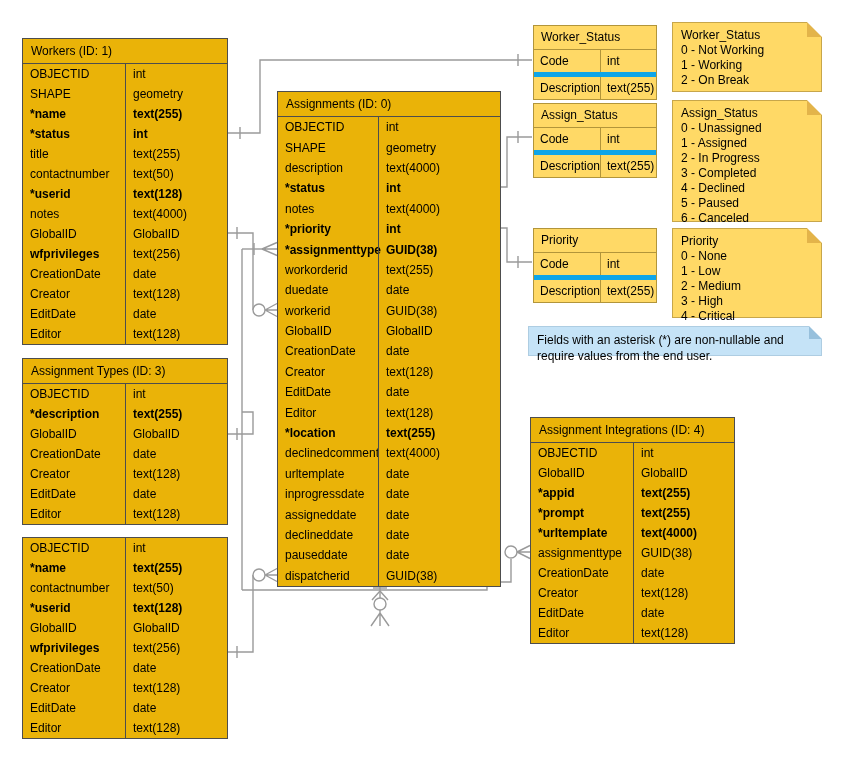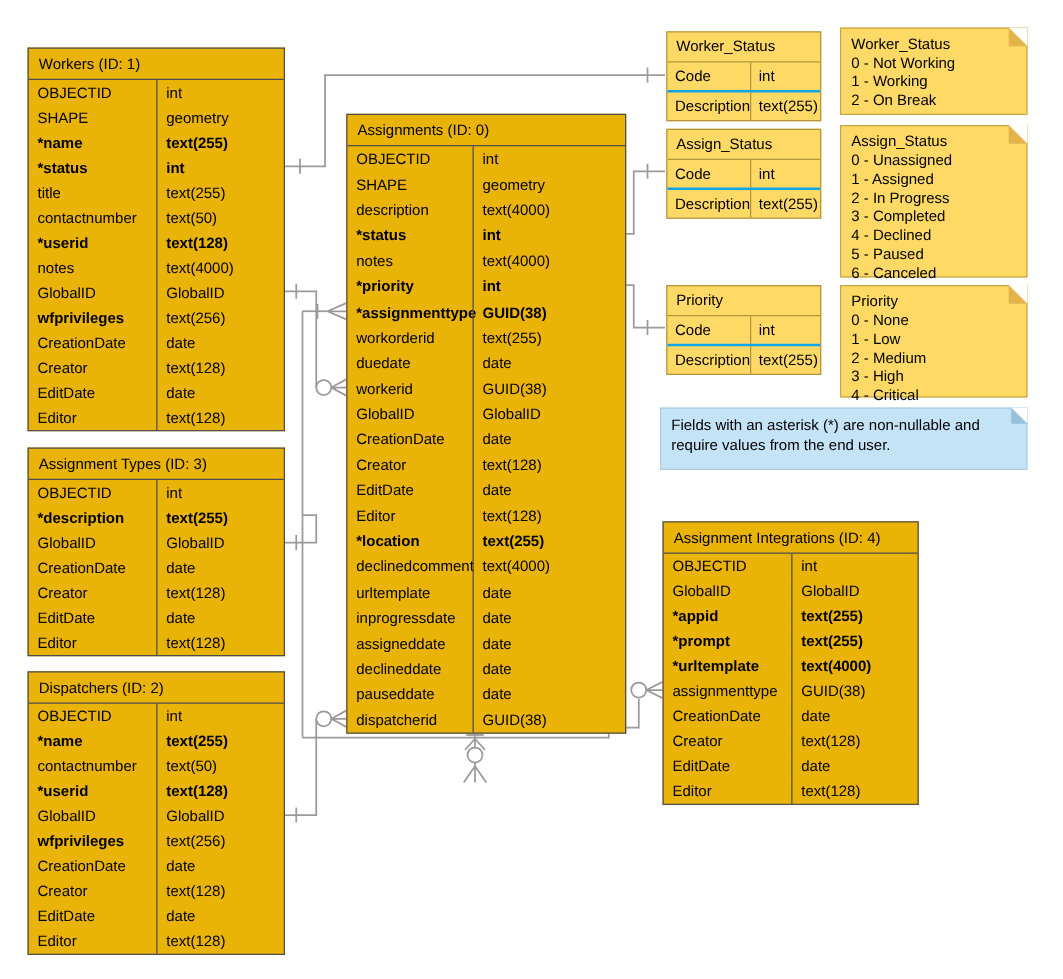--- a/index.html
+++ b/index.html
@@ -20,21 +20,21 @@
   .etable .fname{width:102px;}
   .etable .ftype{width:calc(100% - 102px);}
   .etable.asg .fname{width:100px;}
   .etable.asg .ftype{width:calc(100% - 100px);}
   .b{font-weight:bold;}
   .emptyrow{height:14px;}
 
   
   .ltable{position:absolute;background:#ffd966;border:1.5px solid #b2953a;box-sizing:border-box;}
   .ltable .tbl-title{height:23px;line-height:23px;padding-left:7px;border-bottom:1px solid #b2953a;}
-  .ltable .tbl-row{height:22px;border-bottom:2px solid #0ea5e9;}
+  .ltable .tbl-row{height:22px;border-bottom:5px solid #0ea5e9;}
   .ltable .tbl-row:last-child{border-bottom:none;}
   .ltable .fname{width:66px;padding-left:6px;}
   .ltable .ftype{width:calc(100% - 66px);padding-left:6px;border-left:1px solid #b2953a;}
 
   
   .note{position:absolute;background:#ffd966;border:1px solid #c7a64a;box-sizing:border-box;
         padding:5px 8px;line-height:15px;white-space:pre-line;}
   .note::before{content:'';position:absolute;top:-1px;right:-1px;width:0;height:0;
         border-style:solid;border-width:0 15px 15px 0;
         border-color:#ffffff #ffffff #e3b44a #e3b44a;}
@@ -192,21 +192,20 @@
           <div class="fname">EditDate</div>
           <div class="ftype">date</div>
         </div>
         <div class="tbl-row">
           <div class="fname">Editor</div>
           <div class="ftype">text(128)</div>
         </div>
       </div>
     </div>
   <div class="etable" style="left:22px;top:537px;width:206px;">
-      <div class="tbl-title">Dispatchers (ID: 2)</div>
       <div class="tbl-body">
         <div class="tbl-row">
           <div class="fname">OBJECTID</div>
           <div class="ftype">int</div>
         </div>
         <div class="tbl-row">
           <div class="fname b">*name</div>
           <div class="ftype b">text(255)</div>
         </div>
         <div class="tbl-row">
@@ -437,15 +436,15 @@
 3 - Completed
 4 - Declined
 5 - Paused
 6 - Canceled</div>
   <div class="note" style="left:672px;top:228px;width:150px;height:90px;">Priority
 0 - None
 1 - Low
 2 - Medium
 3 - High
 4 - Critical</div>
-  <div class="callout" style="left:528px;top:326px;width:294px;height:50px;">Fields with an asterisk (*) are non-nullable and require values from the end user.</div>
+  <div class="callout" style="left:528px;top:326px;width:294px;height:30px;">Fields with an asterisk (*) are non-nullable and require values from the end user.</div>
 
 </div>
 
 </body></html>

